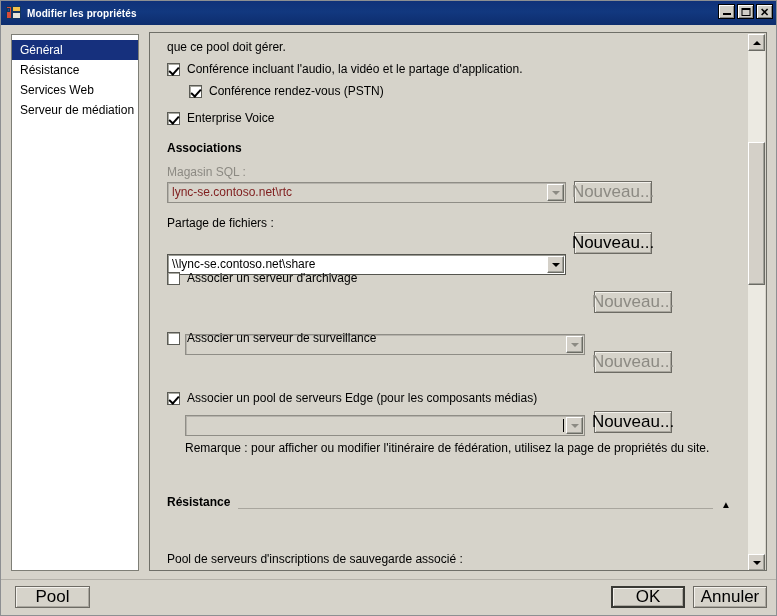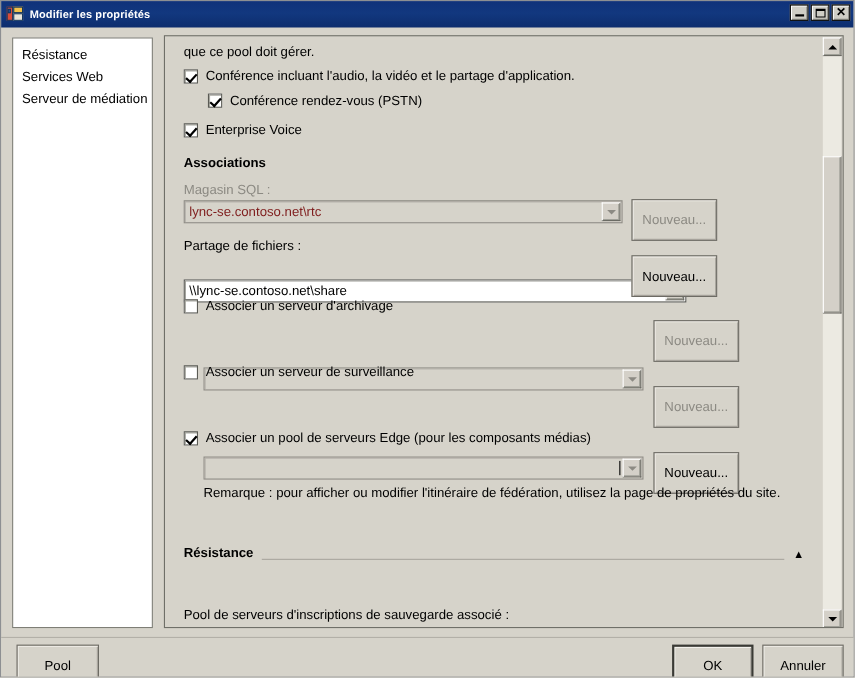--- a/index.html
+++ b/index.html
@@ -203,27 +203,27 @@
   .combo .caret {
     width: 1px;
     height: 13px;
     background: #000;
     margin-right: 2px;
     flex: 0 0 auto;
   }
 
   
   .btn {
-    height: 38px;
+    height: 22px;
     min-width: 74px;
     background: #d6d3ca;
     border: 1px solid #6d6b64;
     box-shadow: inset 1px 1px 0 #f3f1ec, inset -1px -1px 0 #aaa79f;
     font-family: "Liberation Sans", sans-serif;
-    font-size: 12px;
+    font-size: 17px;
     color: #000;
     display: flex; align-items: center; justify-content: center;
     cursor: default;
     padding: 0 6px;
     white-space: nowrap;
   }
   .btn.disabled { color: #8c8a83; }
   .btn.default { border: 2px solid #3a3a35; }
 
   
@@ -327,20 +327,21 @@
           <span class="gl"></span>
         </div>
       <div class="tbtn close">
           <span class="gl">✕</span>
         </div>
     </div>
   </div>
 
   <div class="catlist">
     <div class="pad-top"></div>
+    <div class="cat-item selected">Général</div>
     <div class="cat-item">Résistance</div>
     <div class="cat-item">Services Web</div>
     <div class="cat-item">Serveur de médiation</div>
   </div>
 
   <div class="content-panel">
     <div class="content-inner">
 
       <div class="row lbl" style="left:17px; top:7px;">que ce pool doit gérer.</div>
 
@@ -362,21 +363,21 @@
       <div class="row lbl bold" style="left:17px; top:108px;">Associations</div>
 
       <div class="row lbl dim" style="left:17px; top:132px;">Magasin SQL :</div>
       <div class="row combo disabled" style="left:17px; top:149px; width:399px;">
         <span class="ctext">lync-se.contoso.net\rtc</span>
         <span class="arrow"></span>
       </div>
       <div class="row btn disabled" style="left:424px; top:148px; width:78px;">Nouveau...</div>
 
       <div class="row lbl" style="left:17px; top:183px;">Partage de fichiers :</div>
-      <div class="row combo" style="left:17px; top:200px; width:457px;">
+      <div class="row combo" style="left:17px; top:200px; width:399px;">
         <span class="ctext">\\lync-se.contoso.net\share</span>
         <span class="arrow"></span>
       </div>
       <div class="row btn" style="left:424px; top:199px; width:78px;">Nouveau...</div>
 
       <div class="row cbrow" style="left:17px; top:238px;">
         <span class="cb"></span>
         <span class="lbl">Associer un serveur d'archivage</span>
       </div>
       <div class="row combo disabled" style="left:35px; top:259px; width:400px;">

